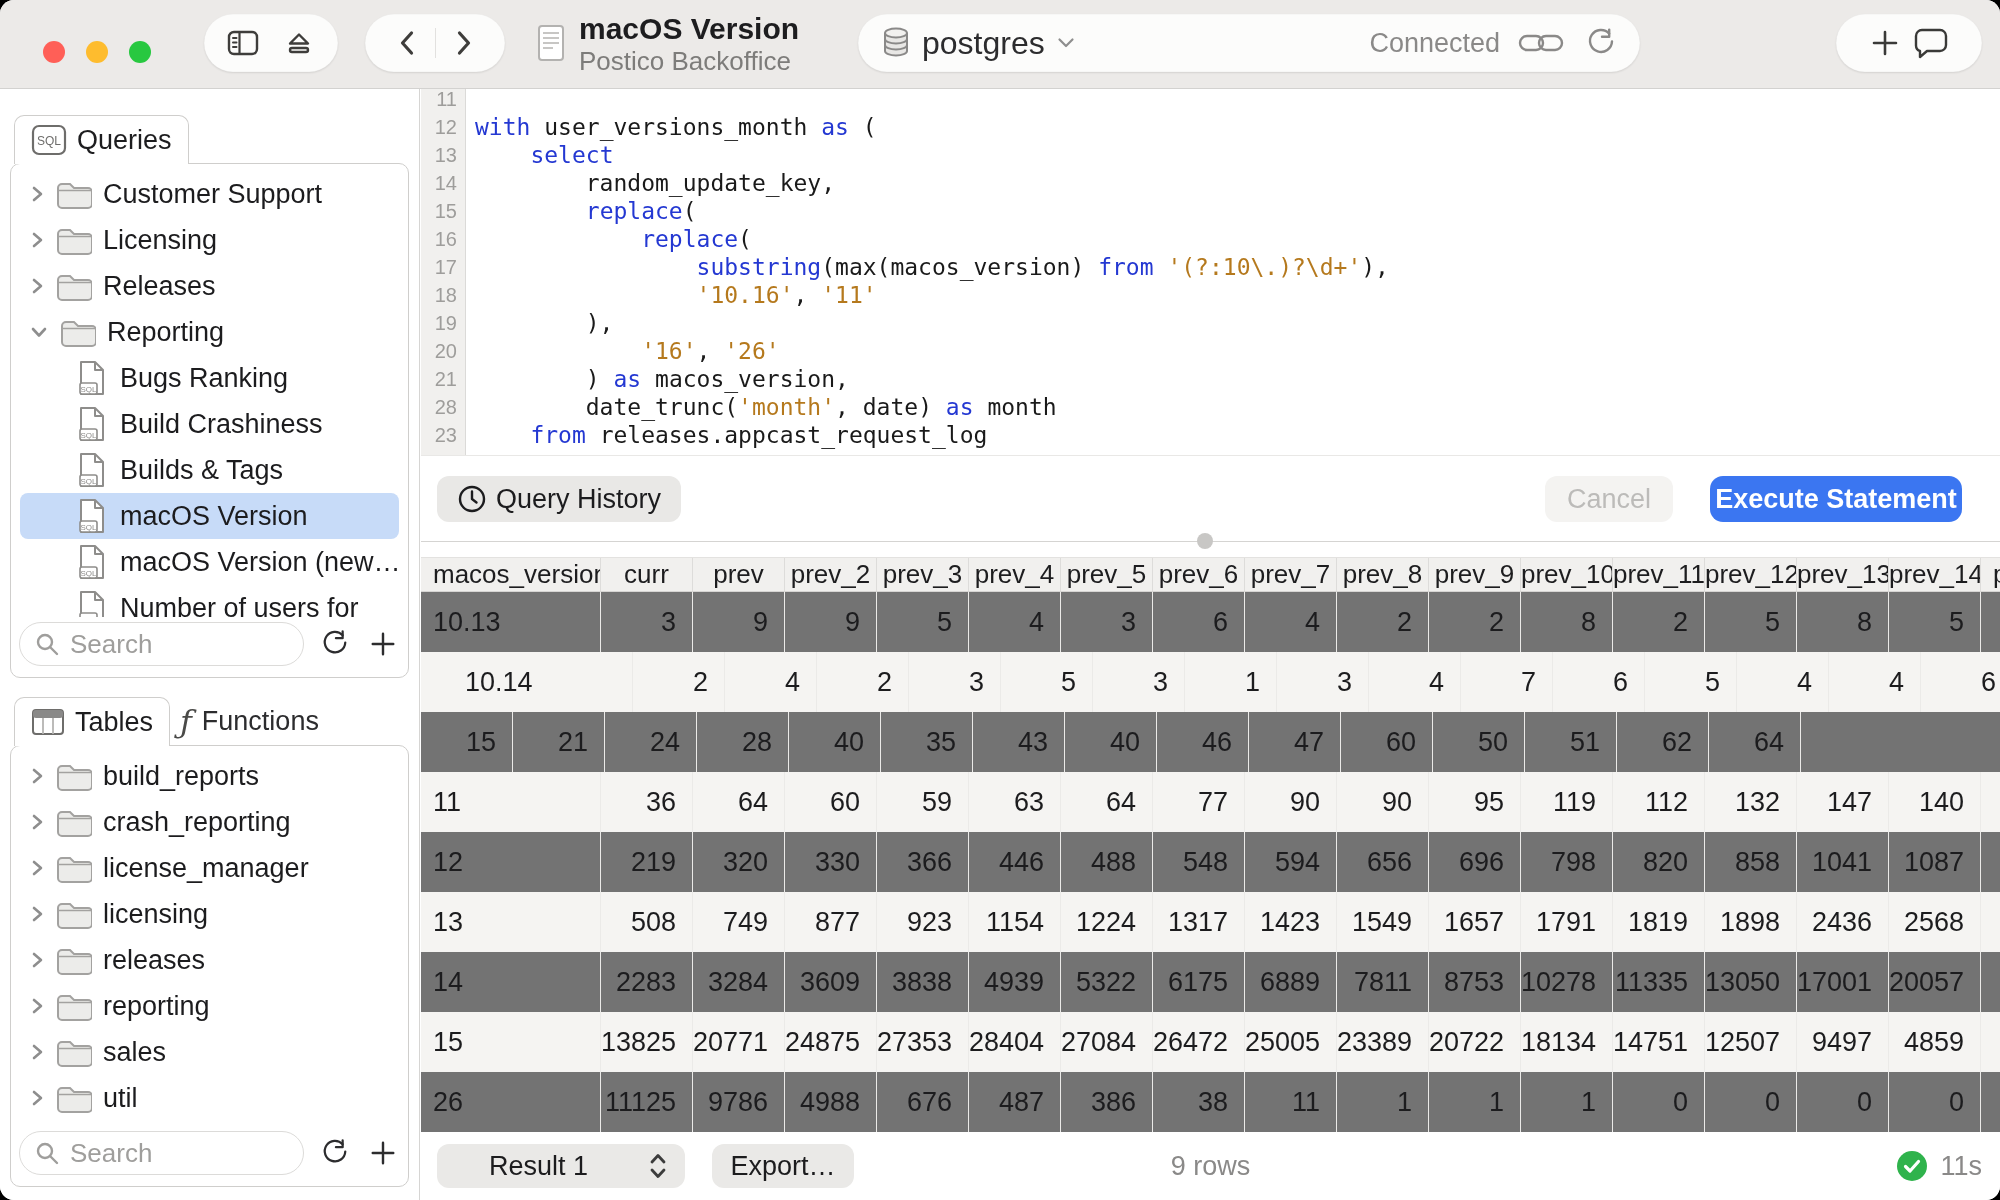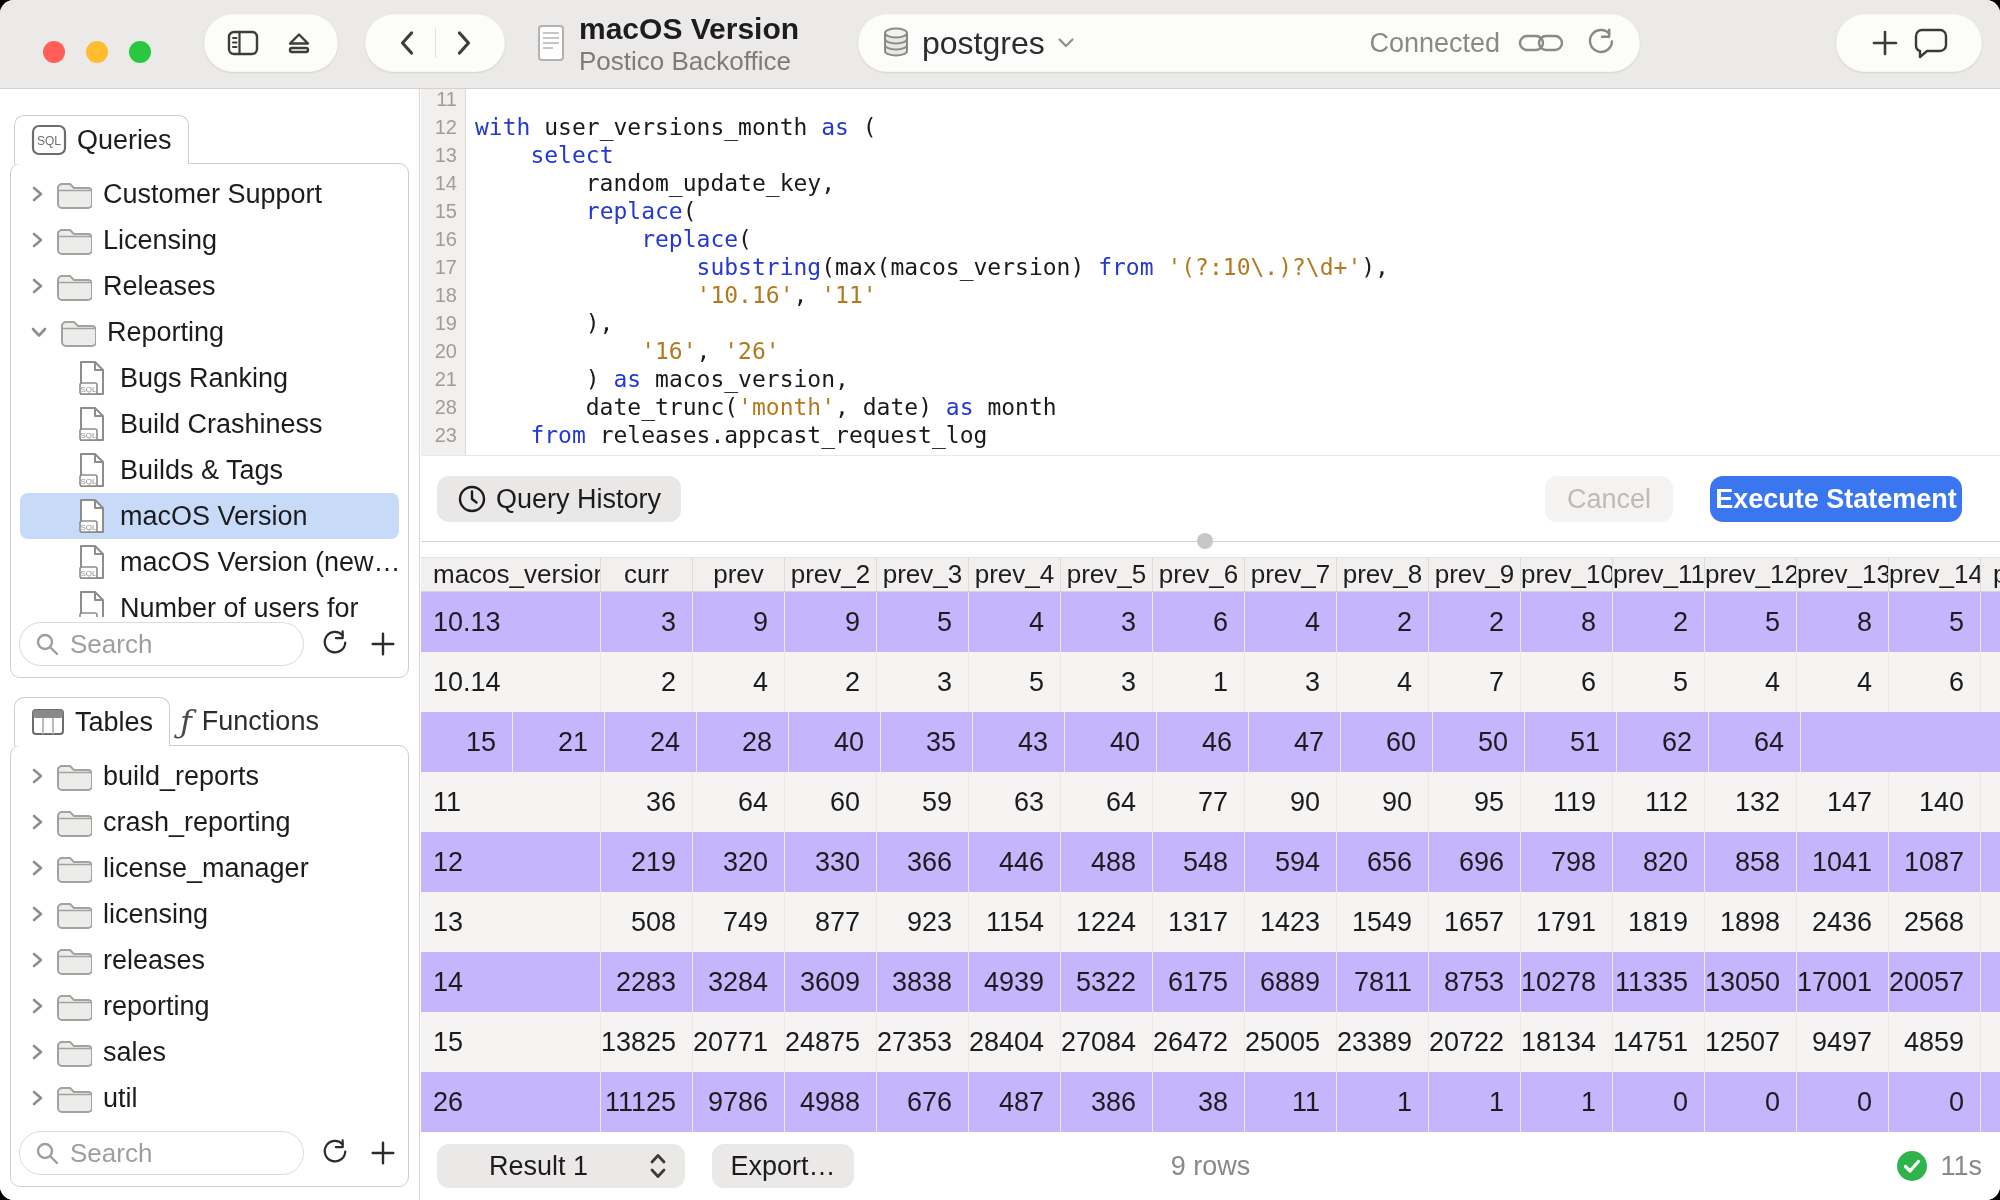--- a/index.html
+++ b/index.html
@@ -63,21 +63,21 @@
   .actionbar{position:absolute;left:421px;top:455px;right:0;height:86px;background:#fff;border-top:1px solid #e9e8e6;padding-left:37px;}
   .btn{position:absolute;top:20px;height:46px;border-radius:12px;display:flex;align-items:center;justify-content:center;
     font-size:27px;box-sizing:border-box;}
   .btn-qh{left:16px;width:244px;background:#e9e8e6;color:#1c1c1e;gap:9px;}
   .btn-cancel{left:1124px;width:128px;background:#f4f3f1;color:#bcbbb9;}
   .btn-exec{left:1289px;width:252px;background:#3b76f1;color:#fff;font-weight:600;border-radius:13px;}
   .splitter{position:absolute;left:421px;top:541px;right:0;height:1px;background:#d5d4d2;z-index:5;}
   .splitter .dot{position:absolute;left:776px;top:-8px;width:16px;height:16px;border-radius:50%;background:#c8c7c5;}
 
   
-  .results{position:absolute;left:421px;top:557px;right:0;height:575px;background:#c4b5fd;overflow:hidden;}
+  .results{position:absolute;left:421px;top:557px;right:0;height:575px;background:#737373;overflow:hidden;}
   .thead{display:flex;height:35px;background:#f1f0ee;border-top:1px solid #e3e2e0;border-bottom:1px solid #d6d5d3;box-sizing:border-box;}
   .th{font-size:26px;color:#1d1d1f;line-height:33px;text-align:center;border-right:1px solid #dddcda;box-sizing:border-box;
     overflow:hidden;white-space:nowrap;flex:0 0 auto;}
   .th.first{text-align:left;padding-left:12px;}
   .th.last{text-align:left;padding-left:12px;border-right:none;}
   .tr{display:flex;height:60px;}
   .tr.alt{background:#f5f4f2;}
   .td{font-size:27px;color:#1c1c1e;line-height:60px;text-align:right;padding-right:16px;border-right:1px solid #ebeae8;
     box-sizing:border-box;overflow:hidden;white-space:nowrap;flex:0 0 auto;}
   .td.first{text-align:left;padding-left:12px;padding-right:0;}
@@ -625,21 +625,21 @@
           <div class="td" style="width: 92px;">2</div>
           <div class="td" style="width: 92px;">2</div>
           <div class="td" style="width: 92px;">8</div>
           <div class="td" style="width: 92px;">2</div>
           <div class="td" style="width: 92px;">5</div>
           <div class="td" style="width: 92px;">8</div>
           <div class="td" style="width: 92px;">5</div>
           <div class="td last" style="width: 40px;"></div>
         </div>
         <div class="tr alt">
-          <div class="td first" style="width: 180px;">10.14</div>
+          <div class="td first" style="width: 180px; margin-left: 32px;">10.14</div>
           <div class="td" style="width: 92px;">2</div>
           <div class="td" style="width: 92px;">4</div>
           <div class="td" style="width: 92px;">2</div>
           <div class="td" style="width: 92px;">3</div>
           <div class="td" style="width: 92px;">5</div>
           <div class="td" style="width: 92px;">3</div>
           <div class="td" style="width: 92px;">1</div>
           <div class="td" style="width: 92px;">3</div>
           <div class="td" style="width: 92px;">4</div>
           <div class="td" style="width: 92px;">7</div>

